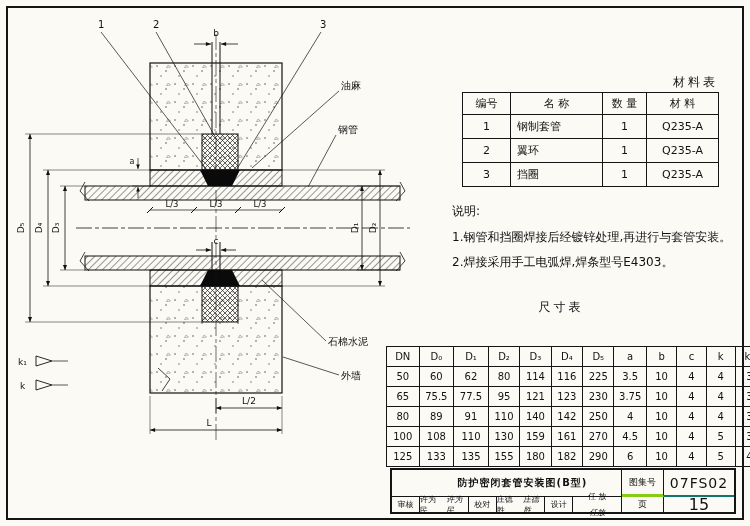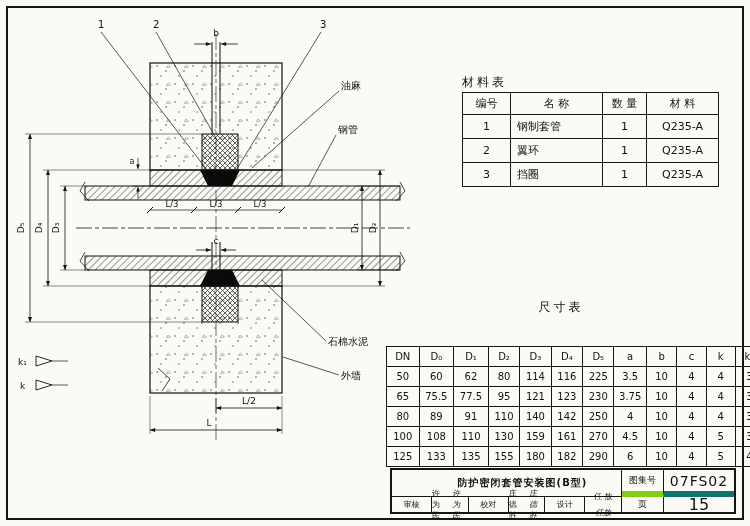--- a/index.html
+++ b/index.html
@@ -6,43 +6,43 @@
   html, body { width:750px; height:526px; overflow:hidden; }
   body { background:#ffffff; font-family:"DejaVu Sans", sans-serif; color:#111; }
   .page { position:absolute; left:0; top:0; width:750px; height:526px; background:#fbfaf5; }
   .frame { position:absolute; left:6px; top:6px; right:6px; bottom:6px; border:2px solid #151515; }
   .drawing { position:absolute; left:10px; top:8px; width:418px; height:440px; font-family:"DejaVu Sans", sans-serif; }
   svg text { fill:#111; }
 
   table { border-collapse:collapse; table-layout:fixed; background:transparent; }
   th, td { border:1px solid #151515; text-align:center; font-weight:normal; overflow:hidden; white-space:nowrap; }
 
-  .mat-title { position:absolute; left:462px; top:74px; width:256px; text-align:left; font-size:12px; letter-spacing:3px; }
+  .mat-title { position:absolute; left:462px; top:74px; width:256px; text-align:right; font-size:12px; letter-spacing:3px; }
   .mat-table { position:absolute; left:462px; top:92px; width:256px; font-size:11px; }
   .mat-table th { height:22px; }
   .mat-table td { height:24px; }
   .cell-left { text-align:left; padding-left:6px; }
 
   .notes { position:absolute; left:452px; top:202px; width:292px; font-size:12px; line-height:1.55; }
   .notes .note-title { margin-bottom:7px; }
   .notes .note-line { margin-bottom:7px; }
 
   .size-title { position:absolute; left:386px; top:299px; width:350px; text-align:center; font-size:12px; letter-spacing:3px; }
   .size-table { position:absolute; left:386px; top:316px; width:378px; font-size:10px;margin-top:30px; }
   .size-table th, .size-table td { height:20px; }
 
   .titleblock { position:absolute; left:390px; top:468px; width:346px; height:46px; border:2px solid #151515; background:#fbfaf5;
                 display:grid; grid-template-columns:230px 42px 70px; grid-template-rows:27px 15px; }
   .tb-cell { display:flex; align-items:center; justify-content:center; }
   .tb-title { grid-row:1; grid-column:1; border-right:1px solid #151515; border-bottom:1px solid #151515; font-size:10px; font-weight:bold; letter-spacing:1px;padding-left:32px; }
-  .tb-atlas-label { grid-row:1; grid-column:2; border-right:1px solid #151515; border-bottom:6px solid #84cc16; font-size:9px; }
-  .tb-atlas-no { grid-row:1; grid-column:3; border-bottom:6px solid #0f766e; font-size:14px; letter-spacing:1px; }
+  .tb-atlas-label { grid-row:1; grid-column:2; border-right:1px solid #151515; border-bottom:3px solid #84cc16; font-size:9px; }
+  .tb-atlas-no { grid-row:1; grid-column:3; border-bottom:2px solid #0f766e; font-size:14px; letter-spacing:1px; }
   .tb-signers { grid-row:2; grid-column:1; display:flex; border-right:1px solid #151515; font-size:8px; }
   .sign-cell { display:flex; align-items:center; justify-content:center; border-right:1px solid #151515; }
-  .sign-role { width:40px; }
+  .sign-role { width:28px; }
   .sign-name { flex:1; gap:5px; }
   .sign-name:last-child { border-right:none;flex-direction:column; }
   .sig { font-family:"DejaVu Serif", serif; font-style:italic; }
   .tb-page-label { grid-row:2; grid-column:2; border-right:1px solid #151515; font-size:9px; }
   .tb-page-no { grid-row:2; grid-column:3; font-size:16px; }
 </style>
 </head>
 <body>
 
 <div class="page">
@@ -217,20 +217,25 @@
       </tr>
         <tr>
         <td>3</td>
         <td class="cell-left">挡圈</td>
         <td>1</td>
         <td>Q235-A</td>
       </tr>
       </tbody>
   </table>
 
+  <div class="notes">
+    <div class="note-title">说明:</div>
+    <div class="note-line">1.钢管和挡圈焊接后经镀锌处理,再进行与套管安装。</div>
+    <div class="note-line">2.焊接采用手工电弧焊,焊条型号E4303。</div>
+  </div>
 
   <div class="size-title">尺寸表</div>
   <table class="size-table">
     <colgroup>
       <col style="width:30px">
         <col style="width:32px">
         <col style="width:32px">
         <col style="width:29px">
       <col style="width:29px">
         <col style="width:29px">

